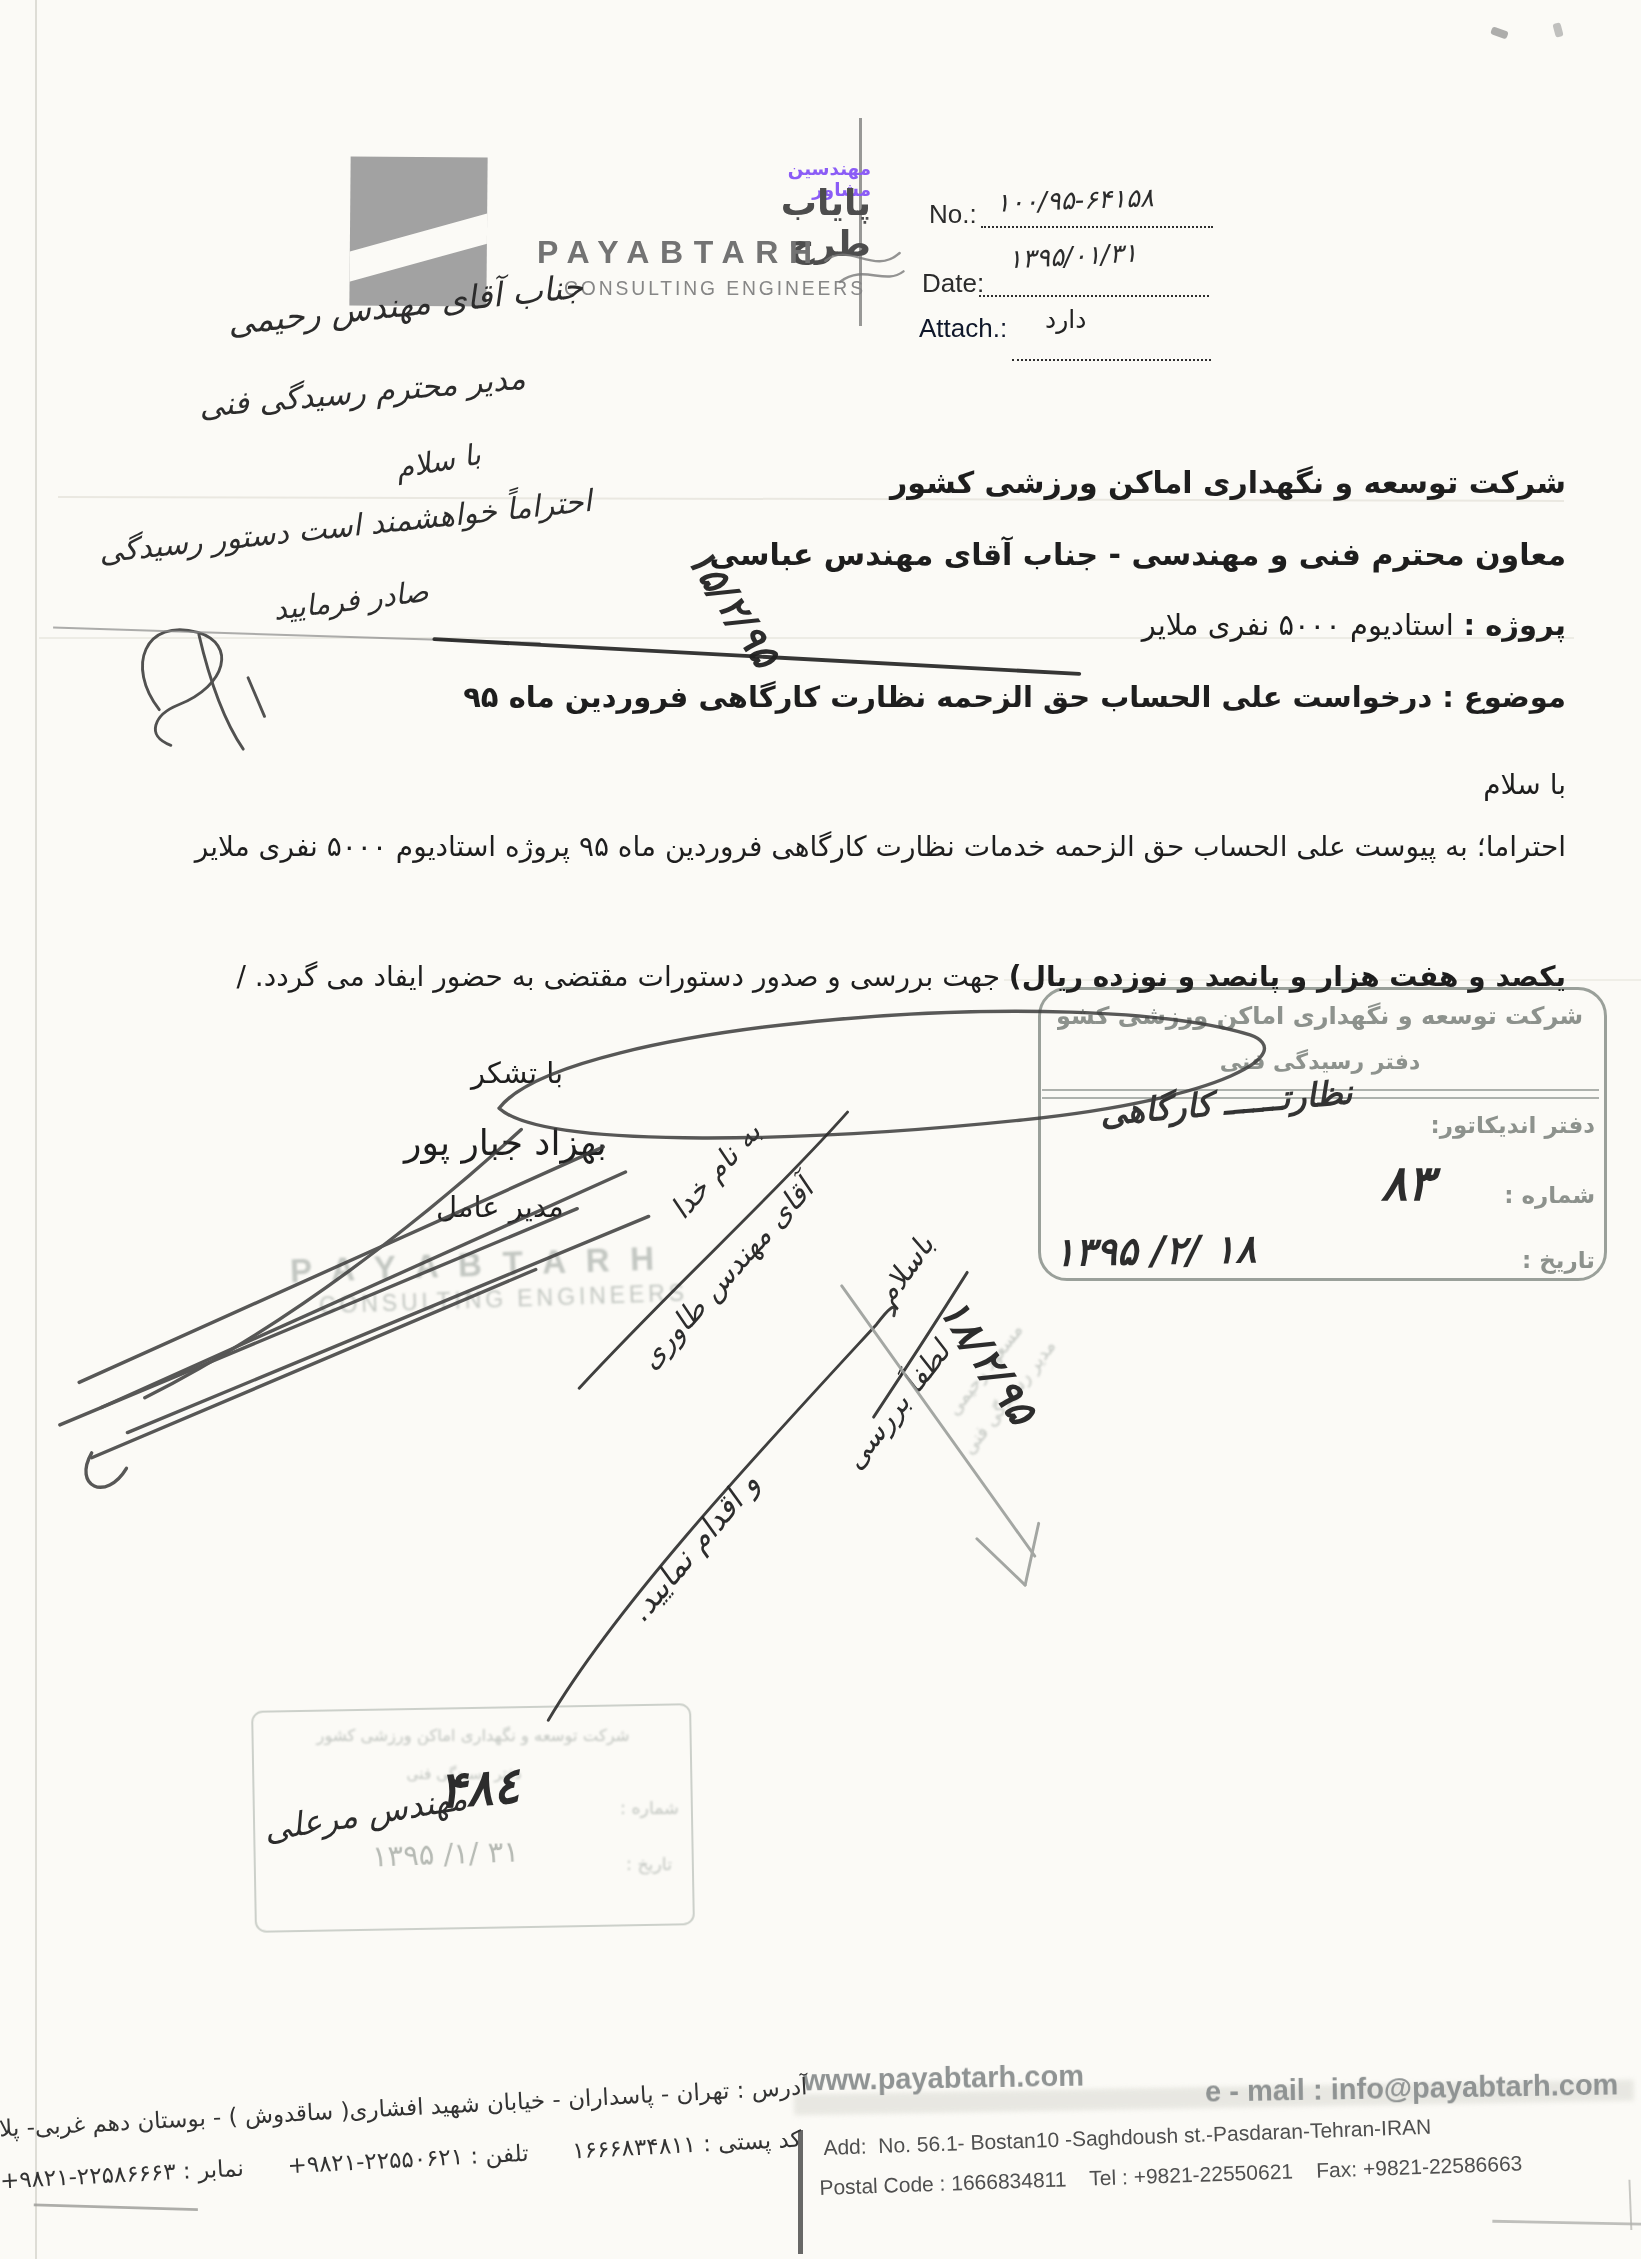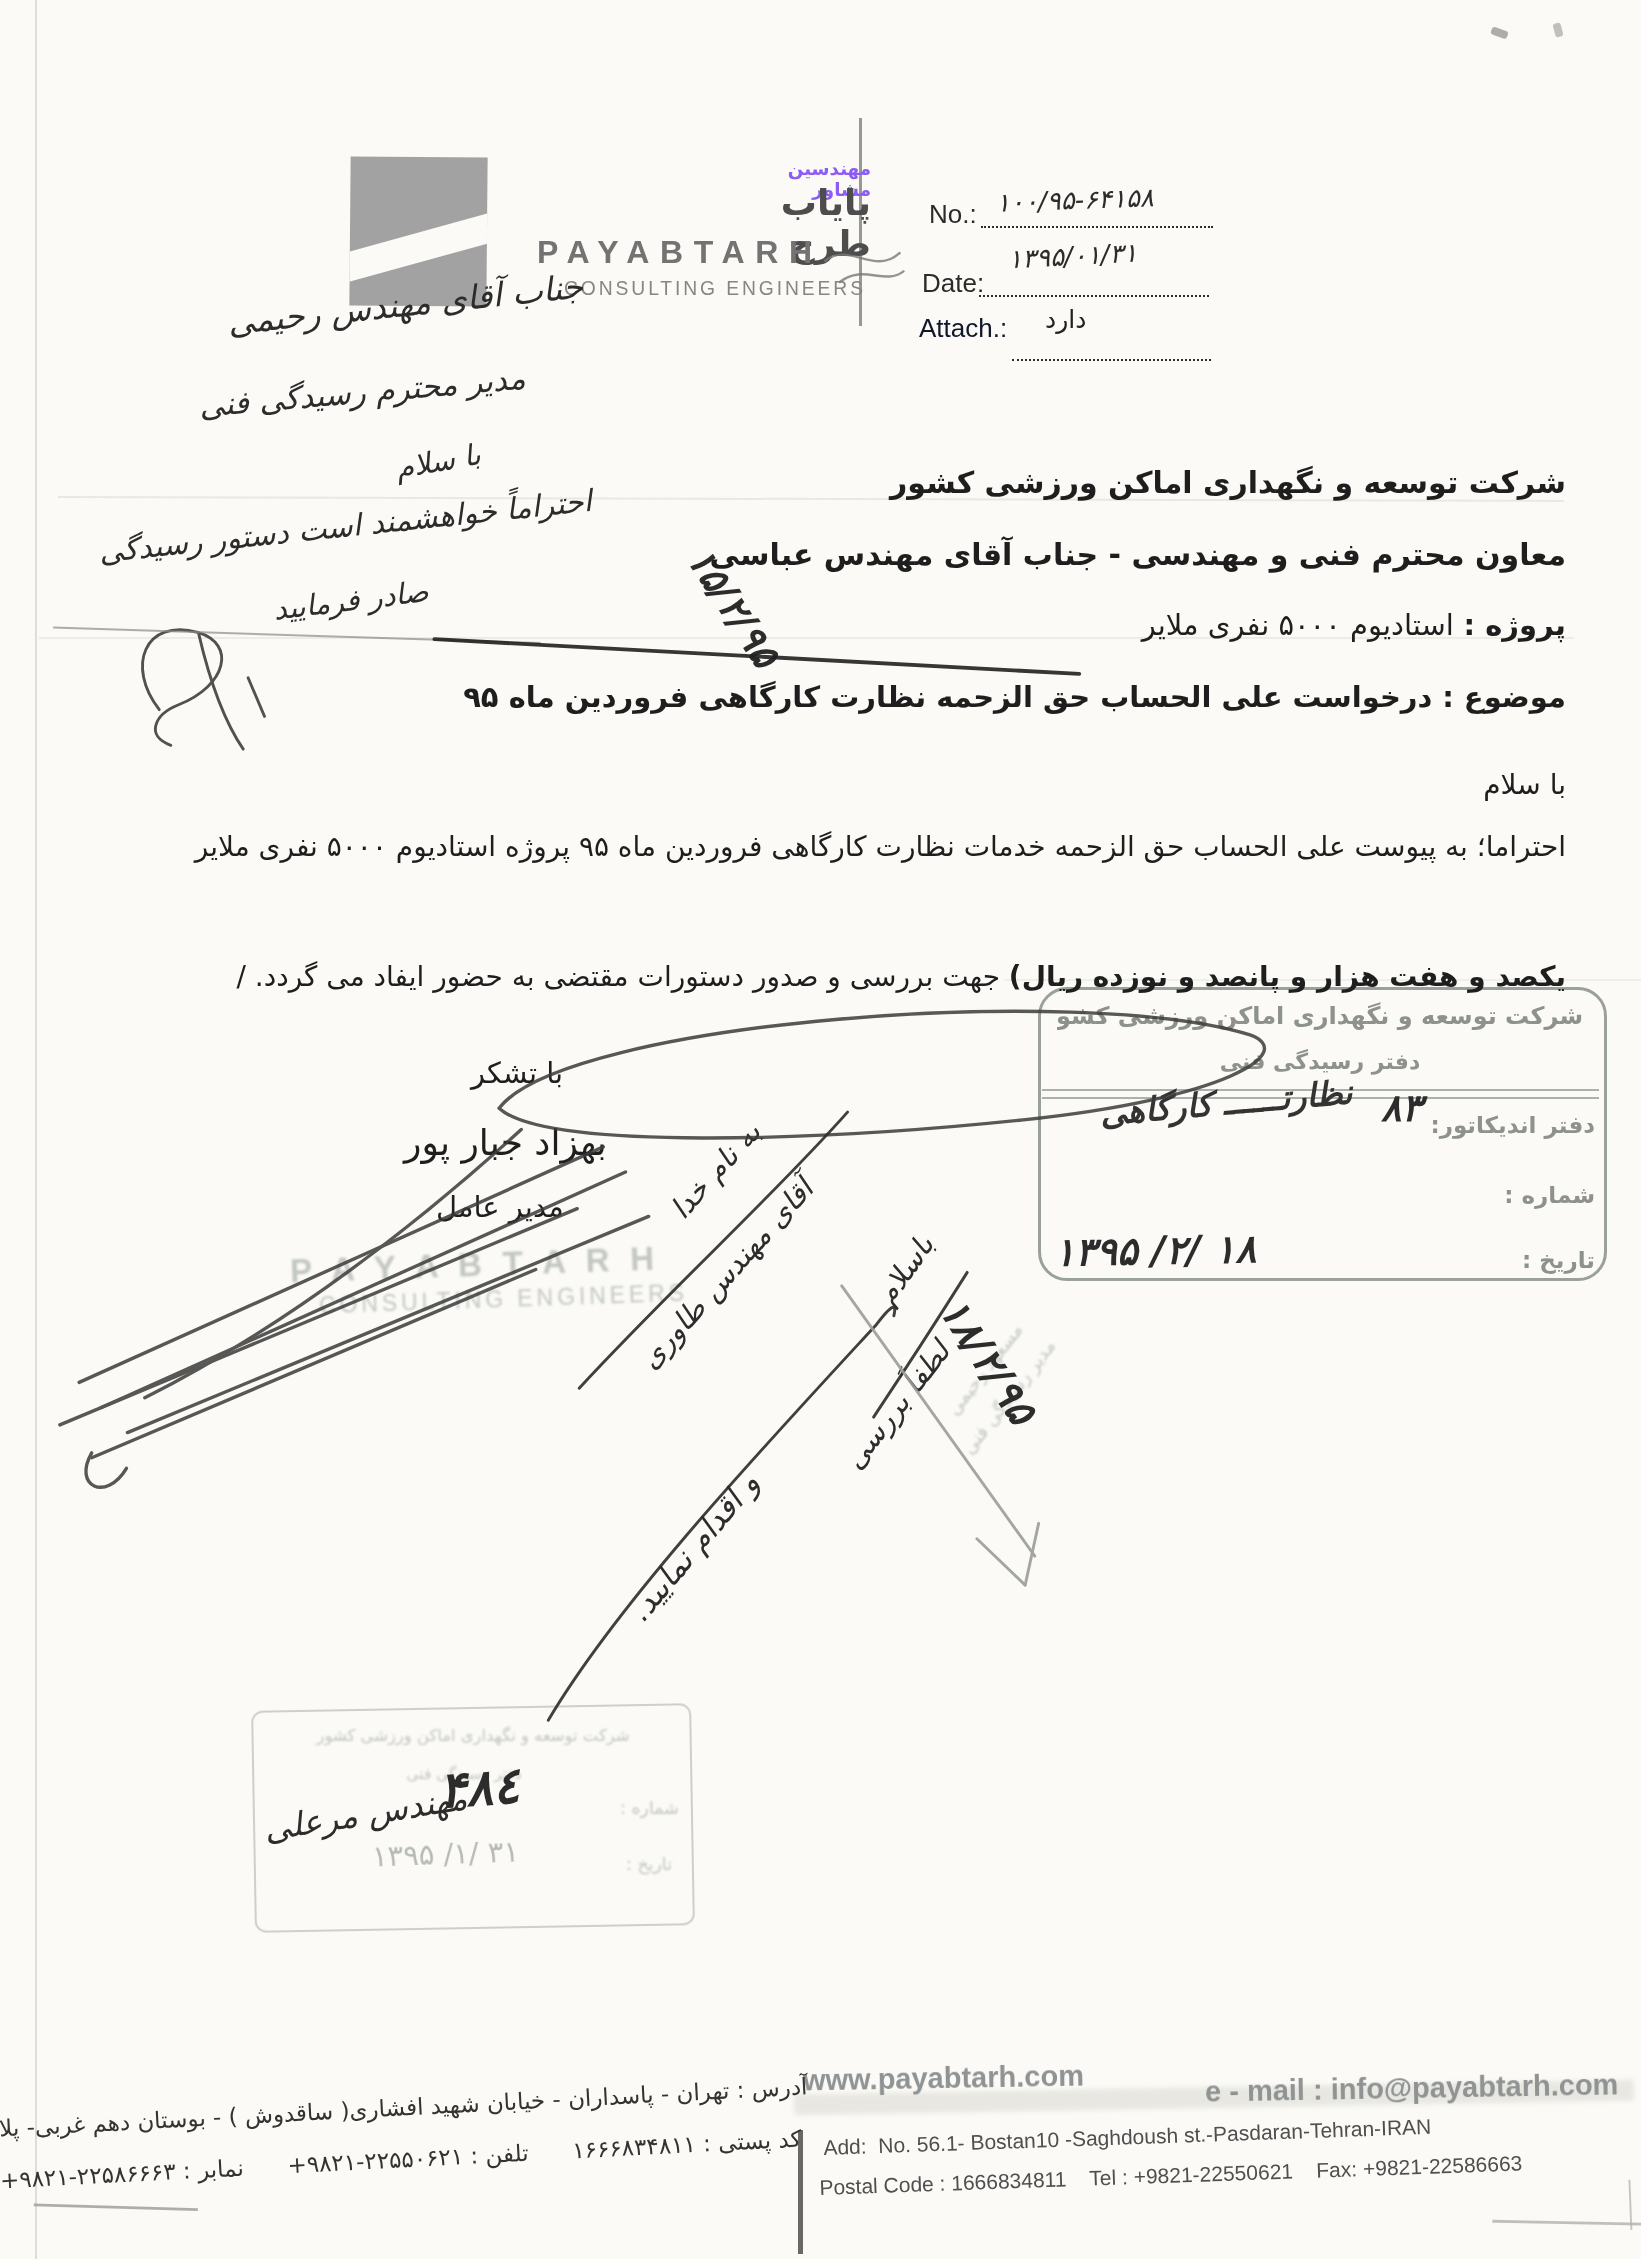--- a/index.html
+++ b/index.html
@@ -85,21 +85,21 @@
   <div class="abs lat ghost z1 nowrap" style="left:290px;top:1246px;font-size:33px;font-weight:bold;letter-spacing:5.8px;transform:rotate(-2deg);">P A Y A B T A R H</div>
   <div class="abs lat ghost z1 nowrap" style="left:319px;top:1286px;font-size:23px;letter-spacing:3.9px;transform:rotate(-2deg);">CONSULTING ENGINEERS</div>
 
   <div class="abs z1" style="left:1038px;top:987px;width:563px;height:288px;border:3.9px solid #9aa09a;border-radius:29px;filter:blur(0.4px);"></div>
   <div class="abs rtl stampink z1" style="right:58px;top:1002px;width:526px;font-size:24px;overflow:hidden;white-space:nowrap;">شرکت توسعه و نگهداری اماکن ورزشی کشور</div>
   <div class="abs rtl stampink z1" style="right:58px;top:1049px;width:526px;font-size:22px;text-align:center;">دفتر رسیدگی فنی</div>
   <div class="abs z1" style="left:1042px;top:1089px;width:557px;height:5.8px;border-top:2.9px solid #9aa09a;border-bottom:2.9px solid #9aa09a;opacity:.8;filter:blur(0.3px);"></div>
   <div class="abs rtl stampink z1 nowrap" style="right:46px;top:1112px;font-size:23px;">دفتر اندیکاتور:</div>
   <div class="abs rtl hw z3 nowrap" style="left:967px;top:1089px;width:386px;font-size:33px;font-weight:bold;transform:rotate(-5deg);color:#333;">نظارتــــــ کارگاهی</div>
   <div class="abs rtl stampink z1 nowrap" style="right:46px;top:1182px;font-size:23px;">شماره :</div>
-  <div class="abs hw ltr z3" style="left:1381px;top:1086px;font-size:38px;font-weight:bold;">۸۳</div>
+  <div class="abs hw ltr z3" style="left:1381px;top:1155px;font-size:49px;font-weight:bold;">۸۳</div>
   <div class="abs rtl stampink z1 nowrap" style="right:46px;top:1247px;font-size:23px;">تاریخ :</div>
   <div class="abs hw ltr z3 nowrap" style="left:1054px;top:1228px;font-size:39px;font-weight:bold;letter-spacing:7.7px;transform:rotate(-1deg);">۱۳۹۵ /۲/ ۱۸</div>
 
   <div class="abs rtl hw z3 nowrap" style="left:676px;top:1197px;font-size:29px;transform:rotate(-48deg);transform-origin:left center;">به نام خدا</div>
   <div class="abs rtl hw z3 nowrap" style="left:645px;top:1347px;font-size:29px;transform:rotate(-48deg);transform-origin:left center;">آقای مهندس طاوری</div>
   <div class="abs rtl hw z3 nowrap" style="left:883px;top:1284px;font-size:29px;transform:rotate(-55deg);transform-origin:left center;">باسلام</div>
   <div class="abs rtl hw z3 nowrap" style="left:850px;top:1448px;font-size:29px;transform:rotate(-52deg);transform-origin:left center;">لطفاً بررسی</div>
   <div class="abs rtl hw z3 nowrap" style="left:635px;top:1598px;font-size:31px;transform:rotate(-50deg);transform-origin:left center;">و اقدام نمایید.</div>
   <div class="abs hw ltr z3" style="left:970px;top:1289px;font-size:41px;font-weight:bold;transform:rotate(57deg);transform-origin:left top;">۱۸/۲/۹۵</div>
   <div class="abs rtl ghost z1 nowrap" style="left:951px;top:1402px;font-size:18.3px;transform:rotate(-52deg);transform-origin:left center;">مسعود رحیمی</div>

